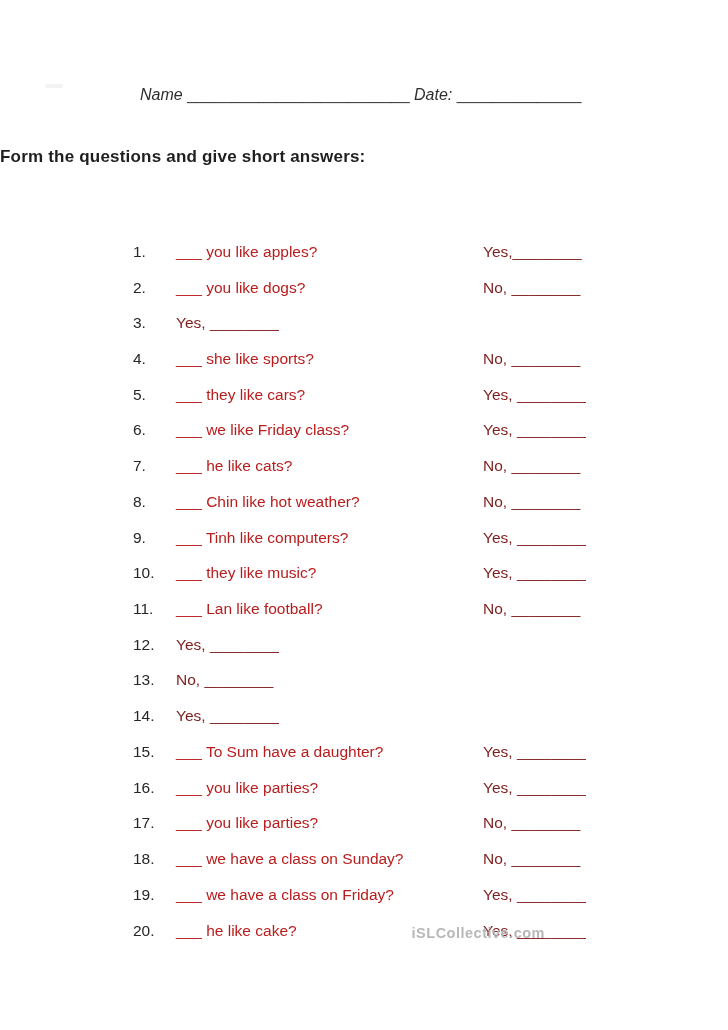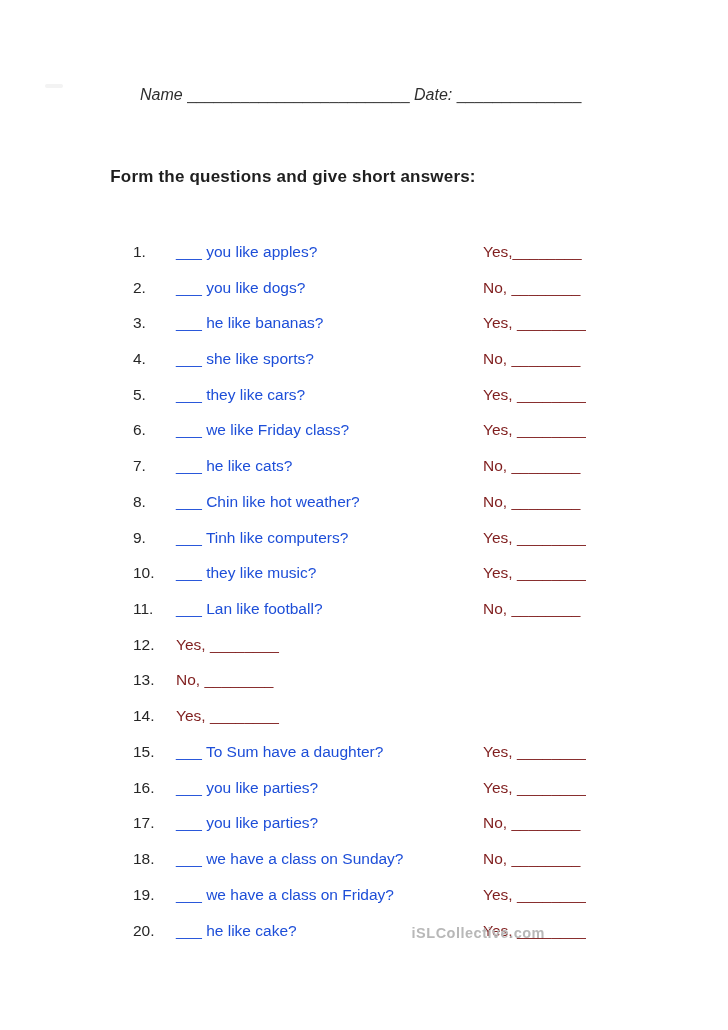--- a/index.html
+++ b/index.html
@@ -37,24 +37,24 @@
   }
   .hdr-label {
     font-style: italic;
   }
   .hdr-blank {
     color: #3a3a3a;
   }
   
   .title {
     position: absolute;
-    top: 167px;
+    top: 147px;
     left: 0;
     width: 100%;
-    text-align: center;
+    text-align: left;
     font-weight: bold;
     font-size: 17px;
     letter-spacing: 0.2px;
     color: #1f1f1f;
   }
   
   .rows {
     position: absolute;
     top: 234px;
     left: 0;
@@ -63,21 +63,21 @@
   .q-row {
     display: grid;
     grid-template-columns: 43px 307px 1fr;
     padding-left: 133px;
     height: 35.73px;
     align-items: center;
     font-size: 15.5px;
     white-space: nowrap;
   }
   .q-num { color: #262626; }
-  .q-text { color: #1d4ed8; }
+  .q-text { color: #b91c1c; }
   .q-ans { color: #7f1d1d; }
   
   .watermark {
     position: absolute;
     top: 925px;
     right: 41px;
     font-size: 14.5px;
     font-weight: bold;
     letter-spacing: 0.5px;
     color: #b8b8b8;
@@ -114,21 +114,20 @@
         <span class="q-text">___ you like apples?</span>
         <span class="q-ans">Yes,________</span>
       </div>
       <div class="q-row">
         <span class="q-num">2.</span>
         <span class="q-text">___ you like dogs?</span>
         <span class="q-ans">No, ________</span>
       </div>
       <div class="q-row">
         <span class="q-num">3.</span>
-        <span class="q-text">___ he like bananas?</span>
         <span class="q-ans">Yes, ________</span>
       </div>
       <div class="q-row">
         <span class="q-num">4.</span>
         <span class="q-text">___ she like sports?</span>
         <span class="q-ans">No, ________</span>
       </div>
       <div class="q-row">
         <span class="q-num">5.</span>
         <span class="q-text">___ they like cars?</span>

